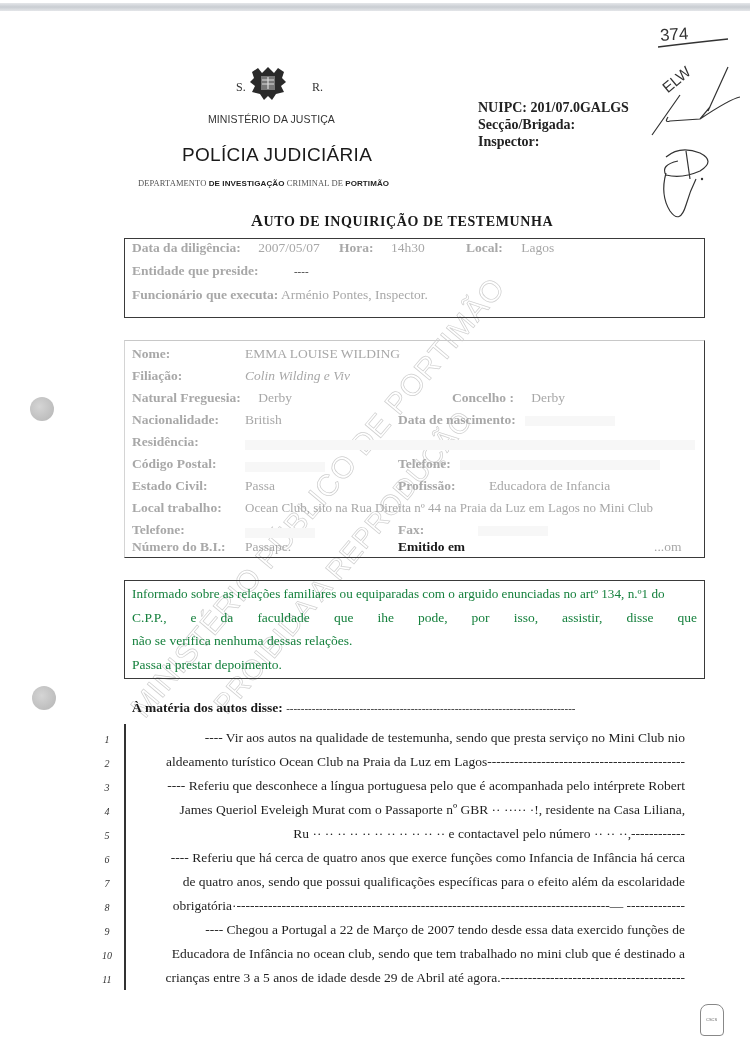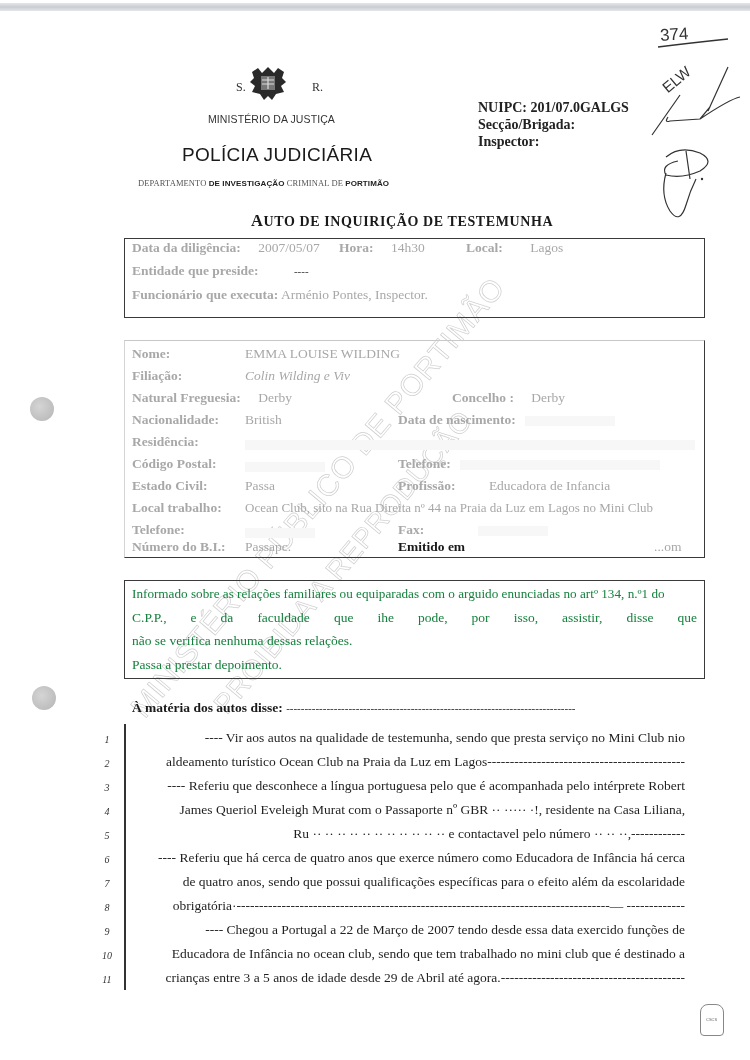--- a/index.html
+++ b/index.html
@@ -111,21 +111,21 @@
   <span class="big">A</span><span>UTO DE INQUIRIÇÃO DE TESTEMUNHA</span>
 </div>
 
 <div class="box box-diligence"></div>
 <div class="row-abs" style="left:132px; top:240px;">
   <span class="lbl">Data da diligência:</span>
   <span class="val" style="margin-left:14px;">2007/05/07</span>
   <span class="lbl" style="margin-left:16px;">Hora:</span>
   <span class="val" style="margin-left:14px;">14h30</span>
   <span class="lbl" style="margin-left:38px;">Local:</span>
-  <span class="val" style="margin-left:24px;">Lagos</span>
+  <span class="val" style="margin-left:15px;">Lagos</span>
 </div>
 <div class="row-abs" style="left:132px; top:263px;">
   <span class="lbl">Entidade que preside:</span>
   <span style="margin-left:32px; color:#333; font-size:11px;">----</span>
 </div>
 <div class="row-abs" style="left:132px; top:287px;">
   <span class="lbl">Funcionário que executa:</span>
   <span class="val" style="margin-left:0;">Arménio Pontes, Inspector.</span>
 </div>
 
@@ -234,21 +234,21 @@
   <div>9</div>
   <div>10</div>
   <div>11</div>
 </div>
 <div class="body-text">
   <div class="ln">---- Vir aos autos na qualidade de testemunha, sendo que presta serviço no Mini Club nio</div>
   <div class="ln">aldeamento turístico Ocean Club na Praia da Luz em Lagos--------------------------------------------</div>
   <div class="ln">---- Referiu que desconhece a língua portuguesa pelo que é acompanhada pelo intérprete Robert</div>
   <div class="ln">James Queriol Eveleigh Murat com o Passaporte nº GBR ·· ····· ·!, residente na Casa Liliana,</div>
   <div class="ln">Ru ·· ·· ·· ·· ·· ·· ·· ·· ·· ·· ··  e contactavel pelo número ·· ·· ··,------------</div>
-  <div class="ln">---- Referiu que há cerca de quatro anos que exerce número como Educadora de Infância há cerca</div>
+  <div class="ln">---- Referiu que há cerca de quatro anos que exerce funções como Infancia de Infância há cerca</div>
   <div class="ln">de quatro anos, sendo que possui qualificações específicas para o efeito além da escolaridade</div>
   <div class="ln">obrigatória·-----------------------------------------------------------------------------------— -------------</div>
   <div class="ln">---- Chegou a Portugal a 22 de Março de 2007 tendo desde essa data exercido funções de</div>
   <div class="ln">Educadora de Infância no ocean club, sendo que tem trabalhado no mini club que é destinado a</div>
   <div class="ln">crianças entre 3 a 5 anos de idade desde 29 de Abril até agora.-----------------------------------------</div>
 </div>
 
 <div class="punch" style="left:30px; top:397px;"></div>
 <div class="punch" style="left:32px; top:686px;"></div>
 

